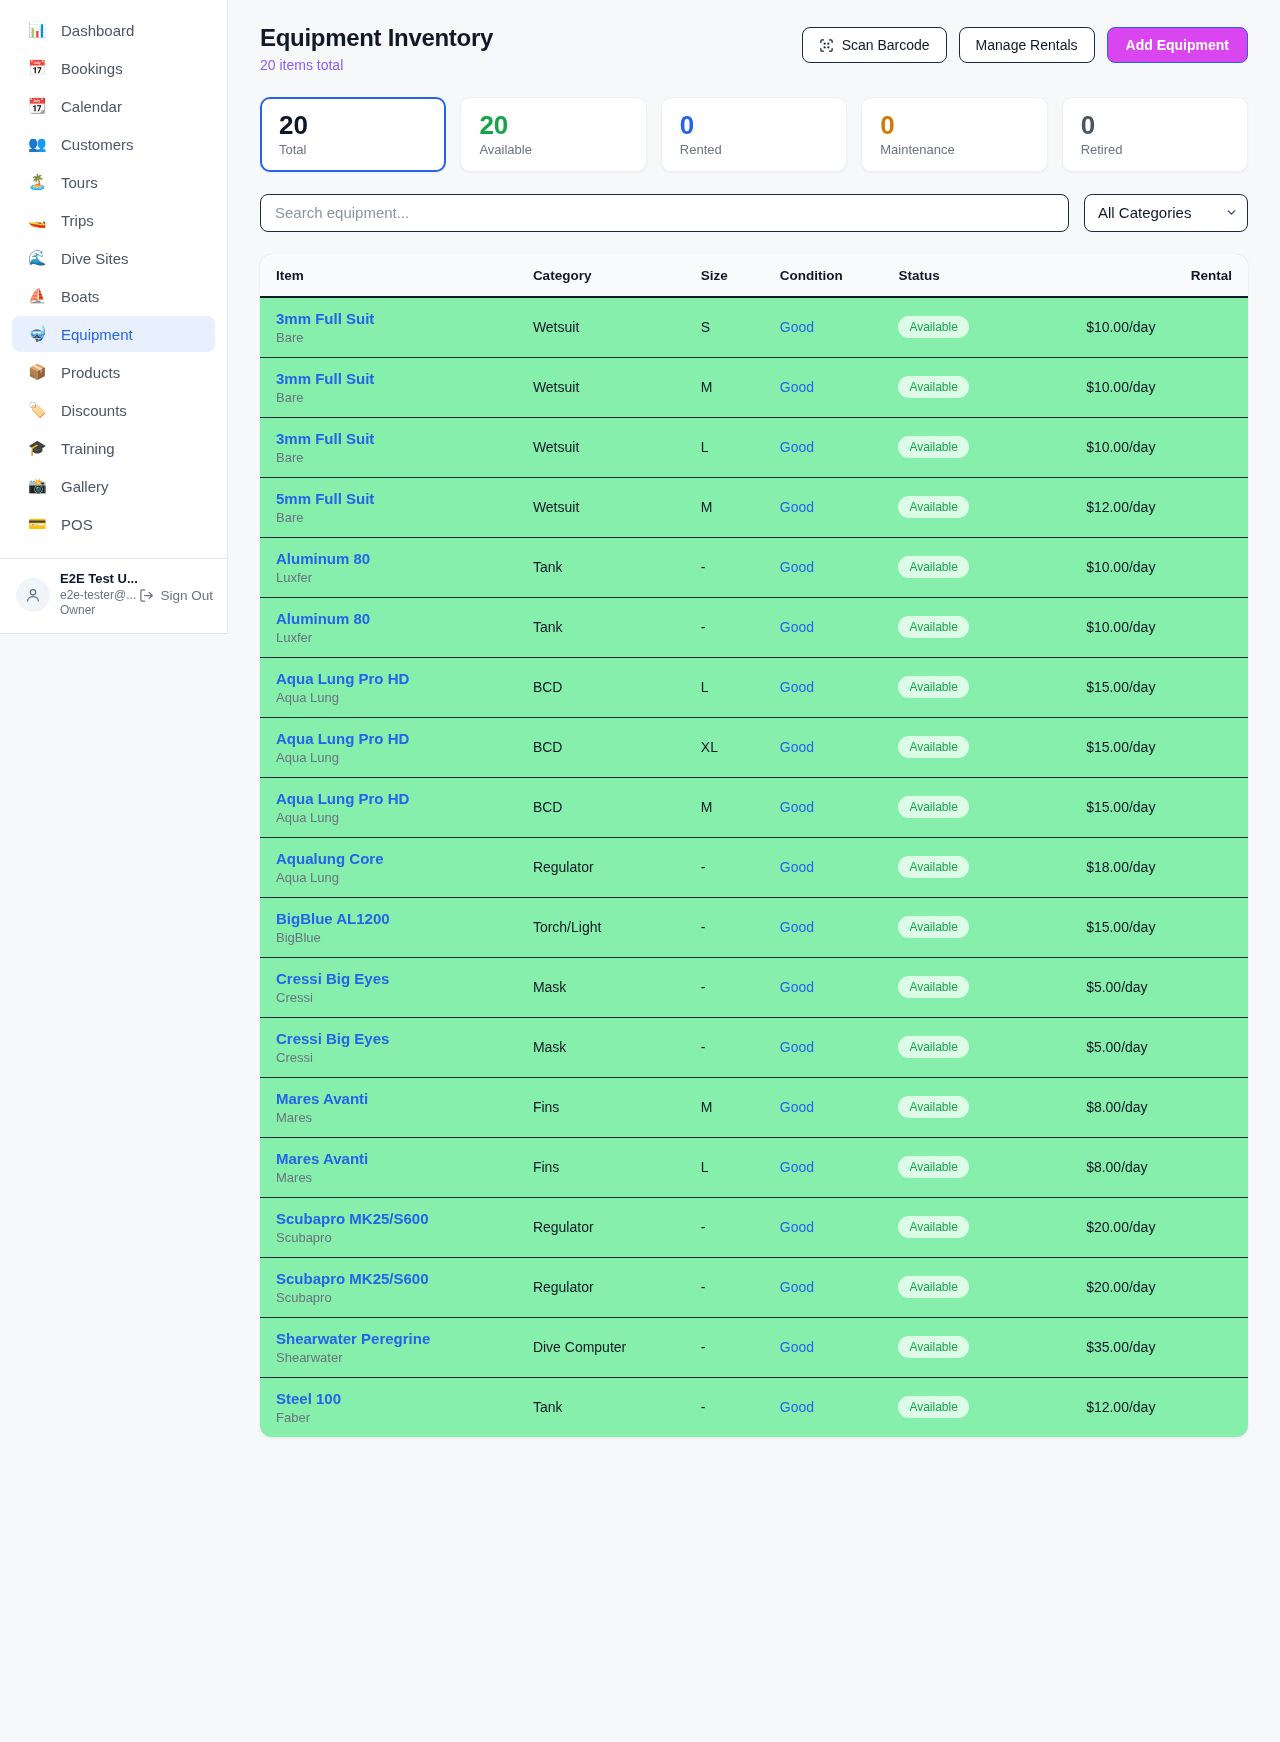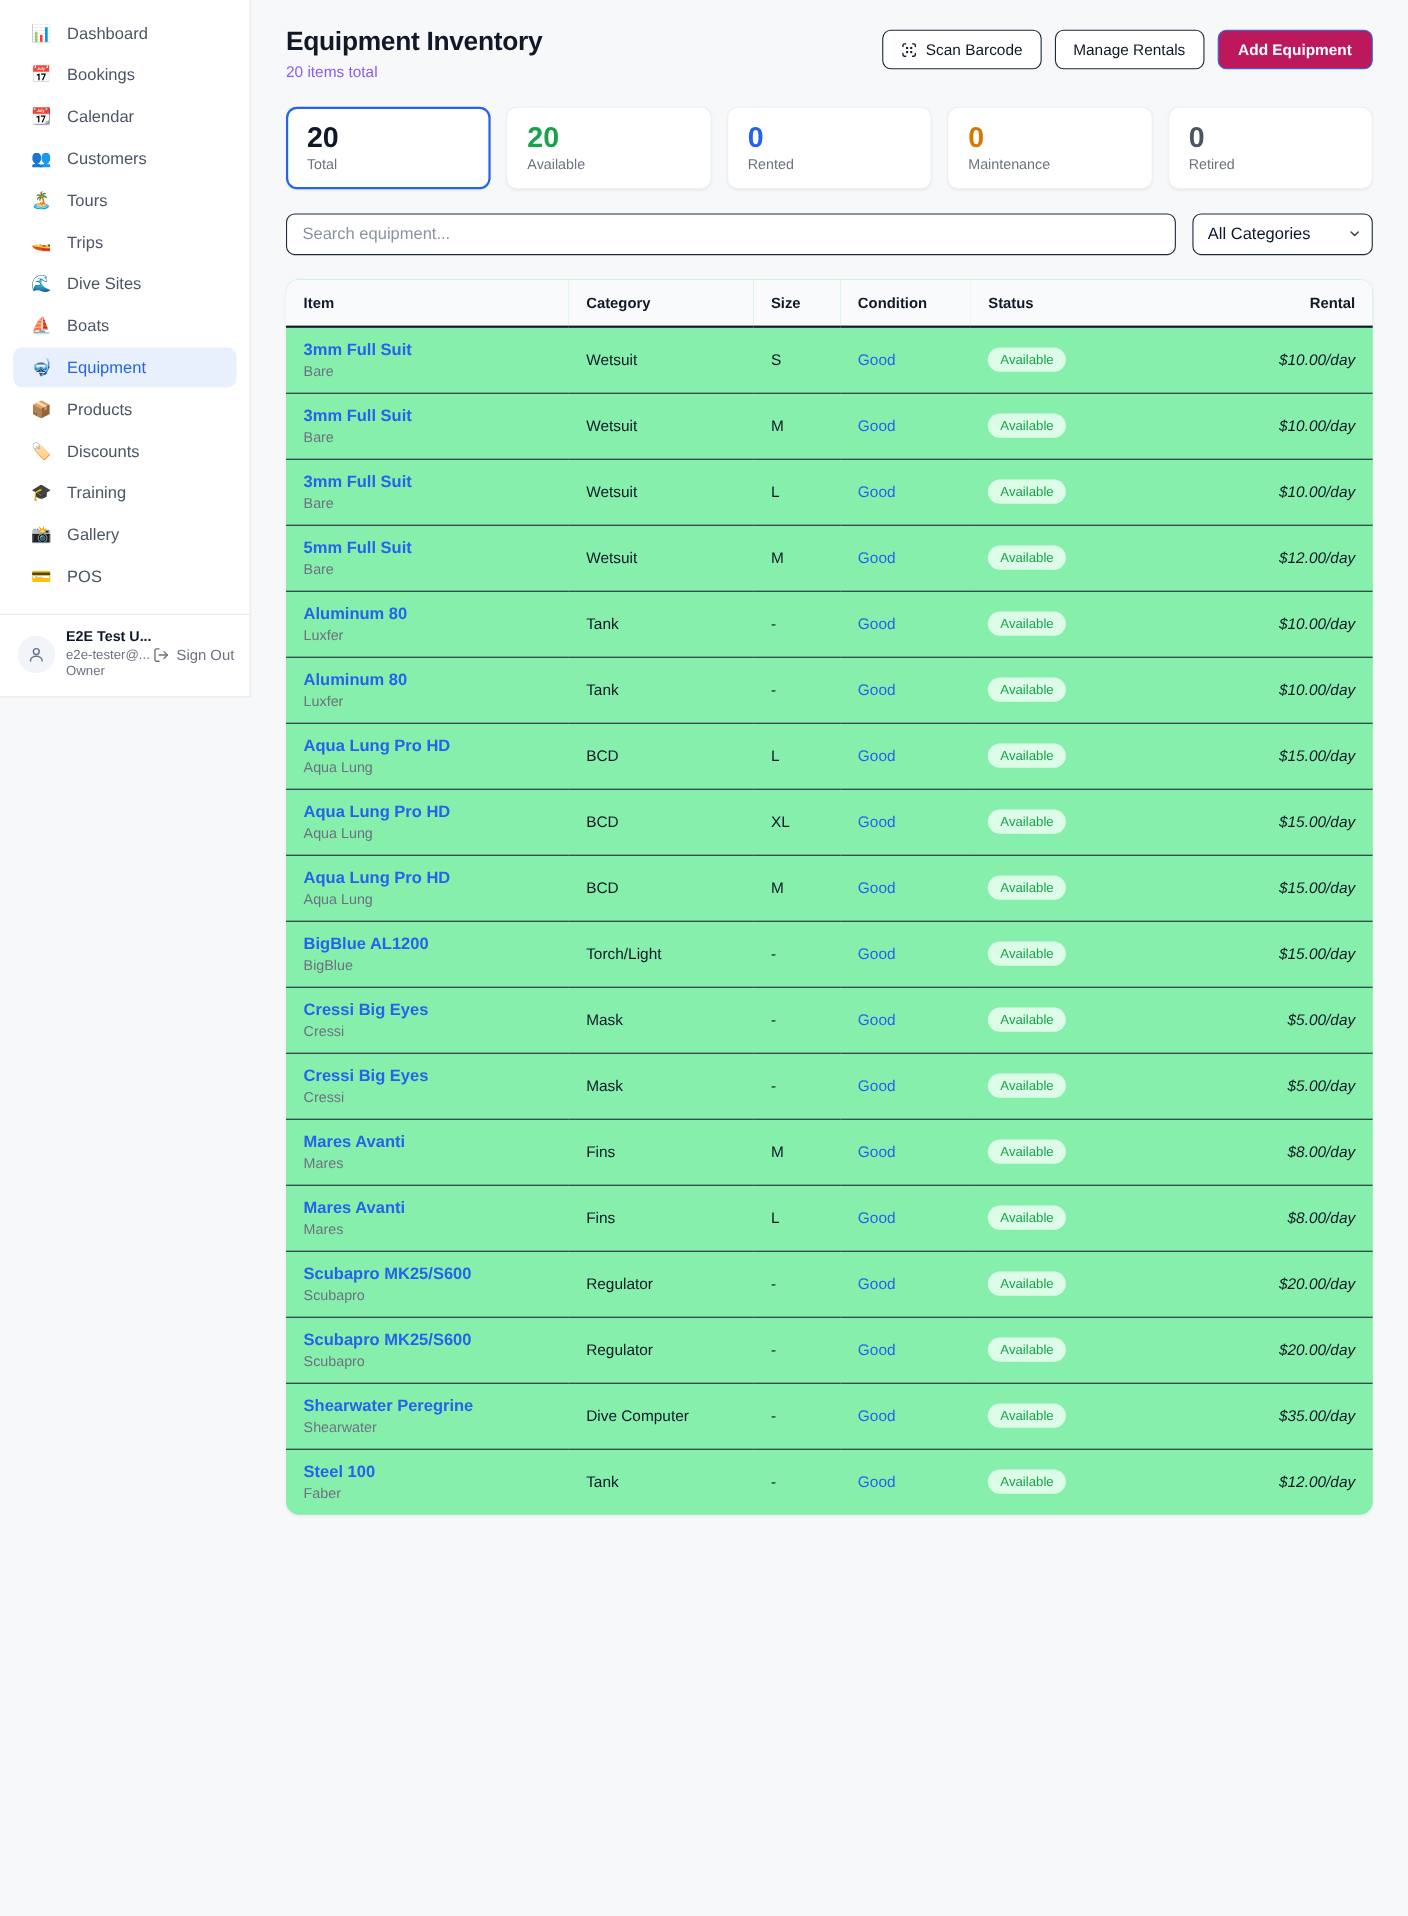--- a/index.html
+++ b/index.html
@@ -61,21 +61,21 @@
   .page-head { display: flex; align-items: flex-start; justify-content: space-between; }
   .page-title { font-size: 24px; font-weight: 700; color: #111827; letter-spacing: -0.3px; }
   .page-sub { font-size: 14px; color: #8b5cf6; margin-top: 5px; }
   .head-actions { display: flex; gap: 12px; align-items: center; margin-top: 3px; }
   .btn {
     display: inline-flex; align-items: center; gap: 8px;
     font-family: inherit; font-size: 14px; font-weight: 500;
     border-radius: 8px; padding: 9px 16px; cursor: pointer;
     background: #ffffff; color: #0f172a; border: 1px solid #1e293b; text-align: right;
   }
-  .btn-primary { background: #be185d; border-color: #2563eb; color: #ffffff; font-weight: 600; padding: 9px 18px; }
+  .btn-primary { background: #d946ef; border-color: #2563eb; color: #ffffff; font-weight: 600; padding: 9px 18px; }
 
   
   .stats { display: flex; gap: 14px; margin-top: 24px; }
   .stat-card {
     flex: 1 1 0;
     background: #ffffff; border-radius: 10px;
     border: 1px solid #eef0f3;
     box-shadow: 0 1px 2px rgba(16,24,40,.05);
     padding: 13px 18px 14px;
     cursor: pointer;
@@ -124,21 +124,21 @@
   tbody td { padding: 12px 16px; font-size: 14px; color: #111827; vertical-align: middle; }
   .item-name { color: #2563eb; font-size: 15px; font-weight: 600; cursor: pointer; }
   .item-brand { color: #6b7280; font-size: 13px; margin-top: 3px; }
   .cond-link { color: #2563eb; cursor: pointer; }
   .badge {
     display: inline-block;
     background: #dcfce7; color: #16a34a;
     font-size: 12px; font-weight: 500;
     padding: 4px 11px; border-radius: 999px;
   }
-  td.cell-rental { text-align: right; color: #111827; font-style: italic; }
+  td.cell-rental { text-align: left; color: #111827; }
 </style>
 </head>
 <body>
 
 <aside class="sidebar">
   <nav class="nav" id="nav">
       <div class="nav-item">
         <span class="icon">📊</span>
         <span class="label">Dashboard</span>
       </div>
@@ -396,20 +396,31 @@
               <div class="item-brand">Aqua Lung</div>
             </td>
             <td class="cell-category">BCD</td>
             <td class="cell-size">M</td>
             <td class="cell-condition"><span class="cond-link">Good</span></td>
             <td class="cell-status"><span class="badge">Available</span></td>
             <td class="cell-rental">$15.00/day</td>
           </tr>
           <tr>
             <td class="cell-item">
+              <div class="item-name">Aqualung Core</div>
+              <div class="item-brand">Aqua Lung</div>
+            </td>
+            <td class="cell-category">Regulator</td>
+            <td class="cell-size">-</td>
+            <td class="cell-condition"><span class="cond-link">Good</span></td>
+            <td class="cell-status"><span class="badge">Available</span></td>
+            <td class="cell-rental">$18.00/day</td>
+          </tr>
+          <tr>
+            <td class="cell-item">
               <div class="item-name">BigBlue AL1200</div>
               <div class="item-brand">BigBlue</div>
             </td>
             <td class="cell-category">Torch/Light</td>
             <td class="cell-size">-</td>
             <td class="cell-condition"><span class="cond-link">Good</span></td>
             <td class="cell-status"><span class="badge">Available</span></td>
             <td class="cell-rental">$15.00/day</td>
           </tr>
           <tr>

